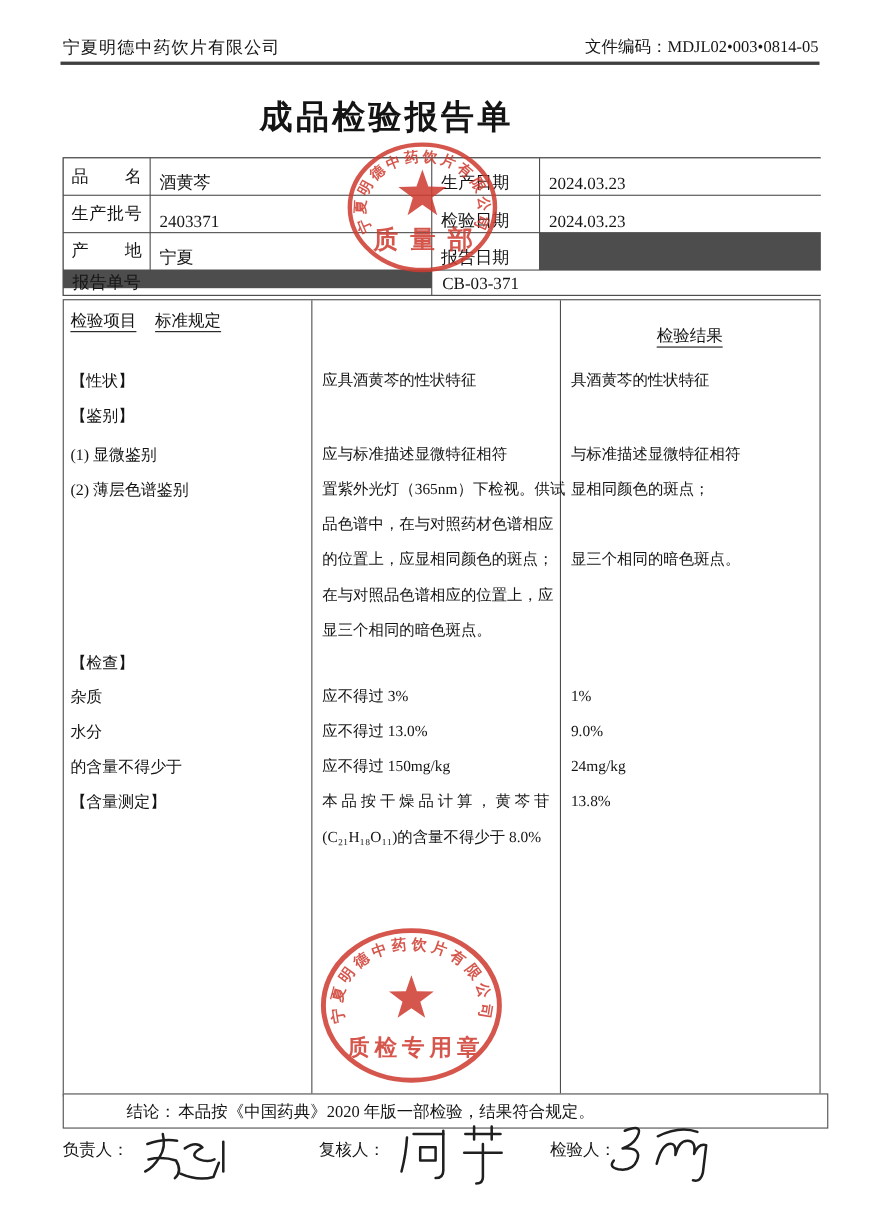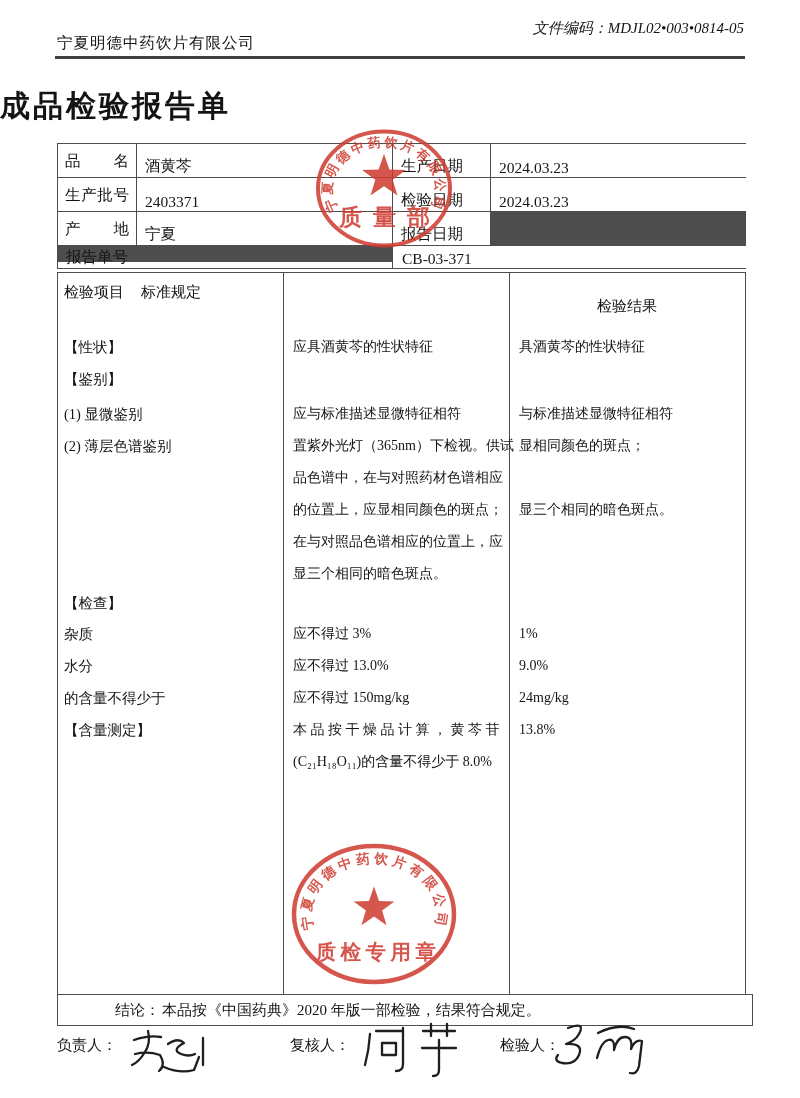--- a/index.html
+++ b/index.html
@@ -1,39 +1,39 @@
 <!DOCTYPE html>
 <html><head>
 <meta charset="utf-8">
 <style>
   html,body{margin:0;padding:0;background:#fff;}
   .page{position:relative;width:800px;height:1098px;background:#ffffff;overflow:hidden;
         font-family:"Liberation Serif","DejaVu Serif",serif;color:#141414;}
   .abs{position:absolute;}
   
   .co-name{left:57px;top:33px;font-size:15.5px;letter-spacing:1px;}
-  .doc-code{right:56px;top:19px;font-size:15px;font-style:italic;}
+  .doc-code{right:56px;top:33px;font-size:15px;}
   .hrule{left:55px;top:56px;width:690px;height:3px;background:#3f3f3f;}
-  .title{left:0;top:86px;width:703px;font-size:30px;font-weight:bold;letter-spacing:3px;}
+  .title{left:0;top:86px;width:703px;text-align:center;font-size:30px;font-weight:bold;letter-spacing:3px;}
   
   .info{left:57px;top:143px;width:687px;display:grid;
         grid-template-columns:78px 255px 97px 257px;
         grid-template-rows:33px 33px 33px 22px;
         gap:1px;background:#4d4d4d;border:1px solid #4d4d4d;font-size:15.5px;}
   .cell{background:#fff;display:flex;align-items:flex-end;padding:0 8px;white-space:nowrap;}
   .ilabel{display:block;padding:0 7px;line-height:33px;text-align:justify;text-align-last:justify;}
   .span2a{grid-column:1/3;margin-top:16px;}
   .span2b{grid-column:3/5;}
   
   .main{left:57px;top:272px;width:687px;height:723px;border:1px solid #4d4d4d;background:#fff;}
   .vline{position:absolute;top:0;bottom:0;width:1px;background:#4d4d4d;}
   .v1{left:225px;} .v2{left:451px;}
   .ln{position:absolute;white-space:nowrap;height:32px;line-height:32px;font-size:14.5px;}
   .c1{left:6px;} .c2{left:235px;font-size:14px;} .c3{left:461px;font-size:14px;}
-  .th{font-size:15px;text-underline-offset:5px;}
+  .th{font-size:15px;text-decoration:underline;text-underline-offset:5px;}
   .th2{left:0;width:226px;text-align:center;position:absolute;}
   .th3{left:451px;width:236px;text-align:center;position:absolute;}
   .sp{letter-spacing:3.5px;}
   
   .conclusion{left:57px;top:994px;width:685px;height:30px;border:1px solid #4d4d4d;background:#fff;
               display:flex;align-items:center;padding-left:9px;font-size:15px;white-space:nowrap;}
   .conclusion b{font-weight:normal;margin-left:48px;}
   .ctext{margin-left:2px;}
   
   .signlbl{top:1036px;font-size:15px;white-space:nowrap;}

